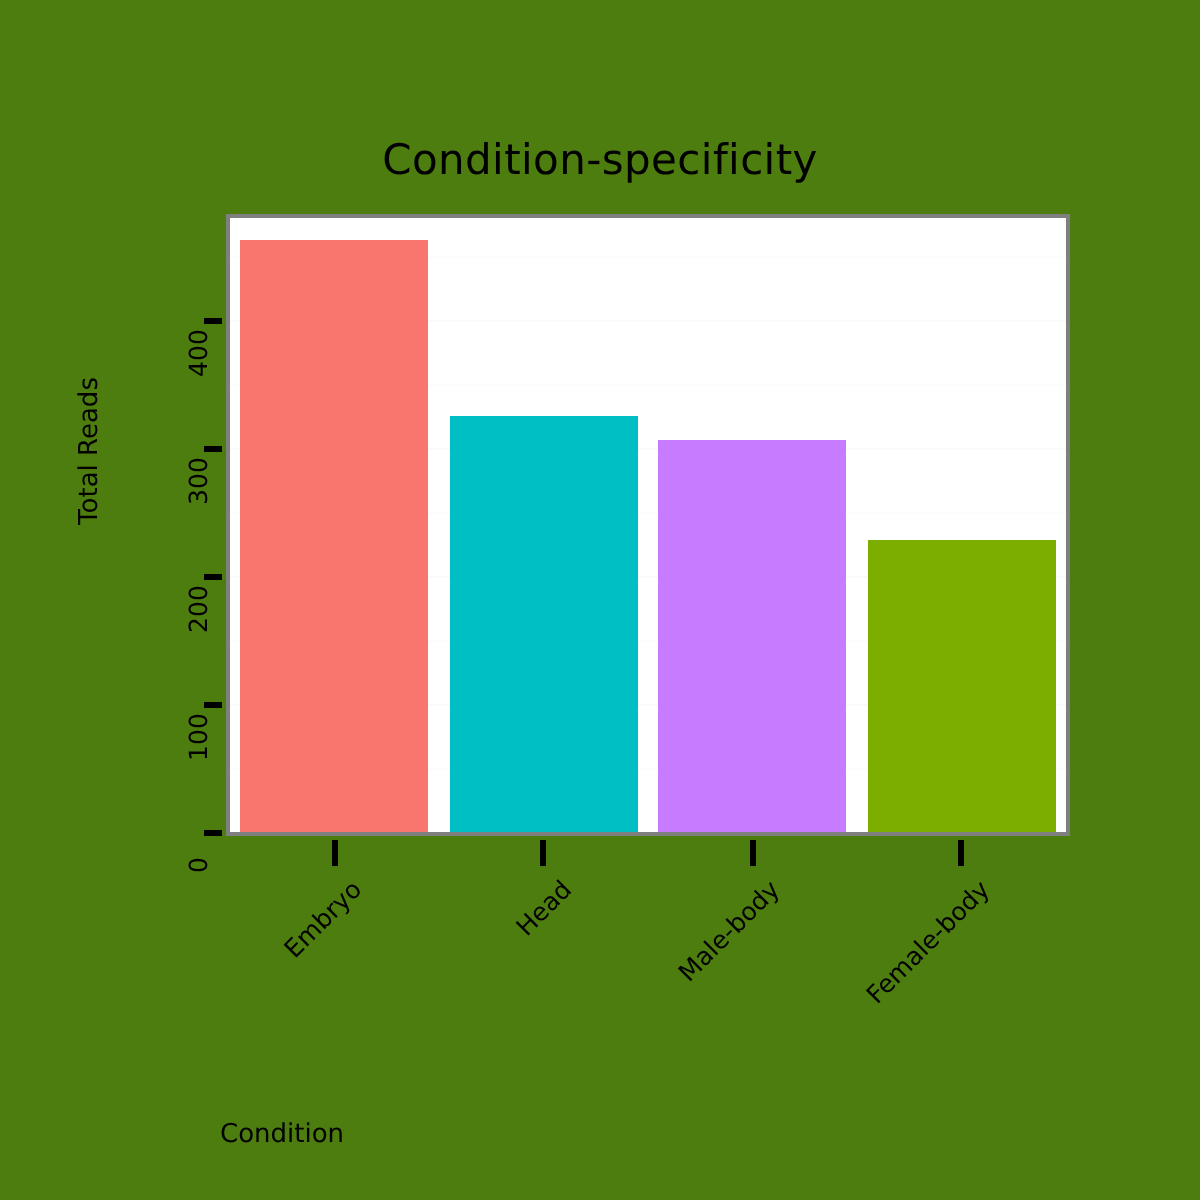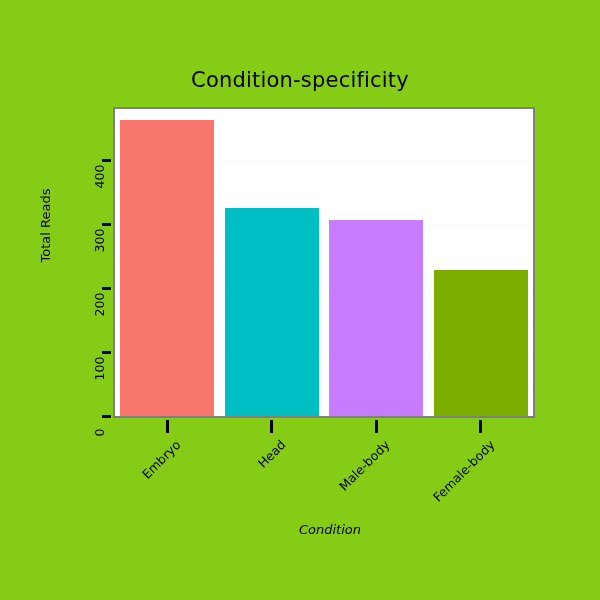--- a/index.html
+++ b/index.html
@@ -12,21 +12,21 @@
     height: 600px;
     font-family: "DejaVu Sans", sans-serif;
     color: #000000;
     overflow: hidden;
   }
 
   #plot-root {
     position: relative;
     width: 600px;
     height: 600px;
-    background: #84cc16;
+    background: #4d7c0f;
   }
 
   
   #chart-title {
     position: absolute;
     left: 0;
     top: 68px;
     width: 600px;
     text-align: center;
     font-size: 21px;
@@ -45,26 +45,24 @@
     font-size: 13px;
     transform: rotate(-90deg);
     transform-origin: center center;
     white-space: nowrap;
   }
 
   
   #x-axis-title {
     position: absolute;
     left: 110px;
-    top: 522px;
+    top: 560px;
     width: 440px;
-    text-align: center;
     font-size: 13px;
     white-space: nowrap;
-    font-style: italic;
   }
 
   
   #panel {
     position: absolute;
     left: 113px;
     top: 107px;
     width: 422px;
     height: 311px;
     background: #ffffff;

